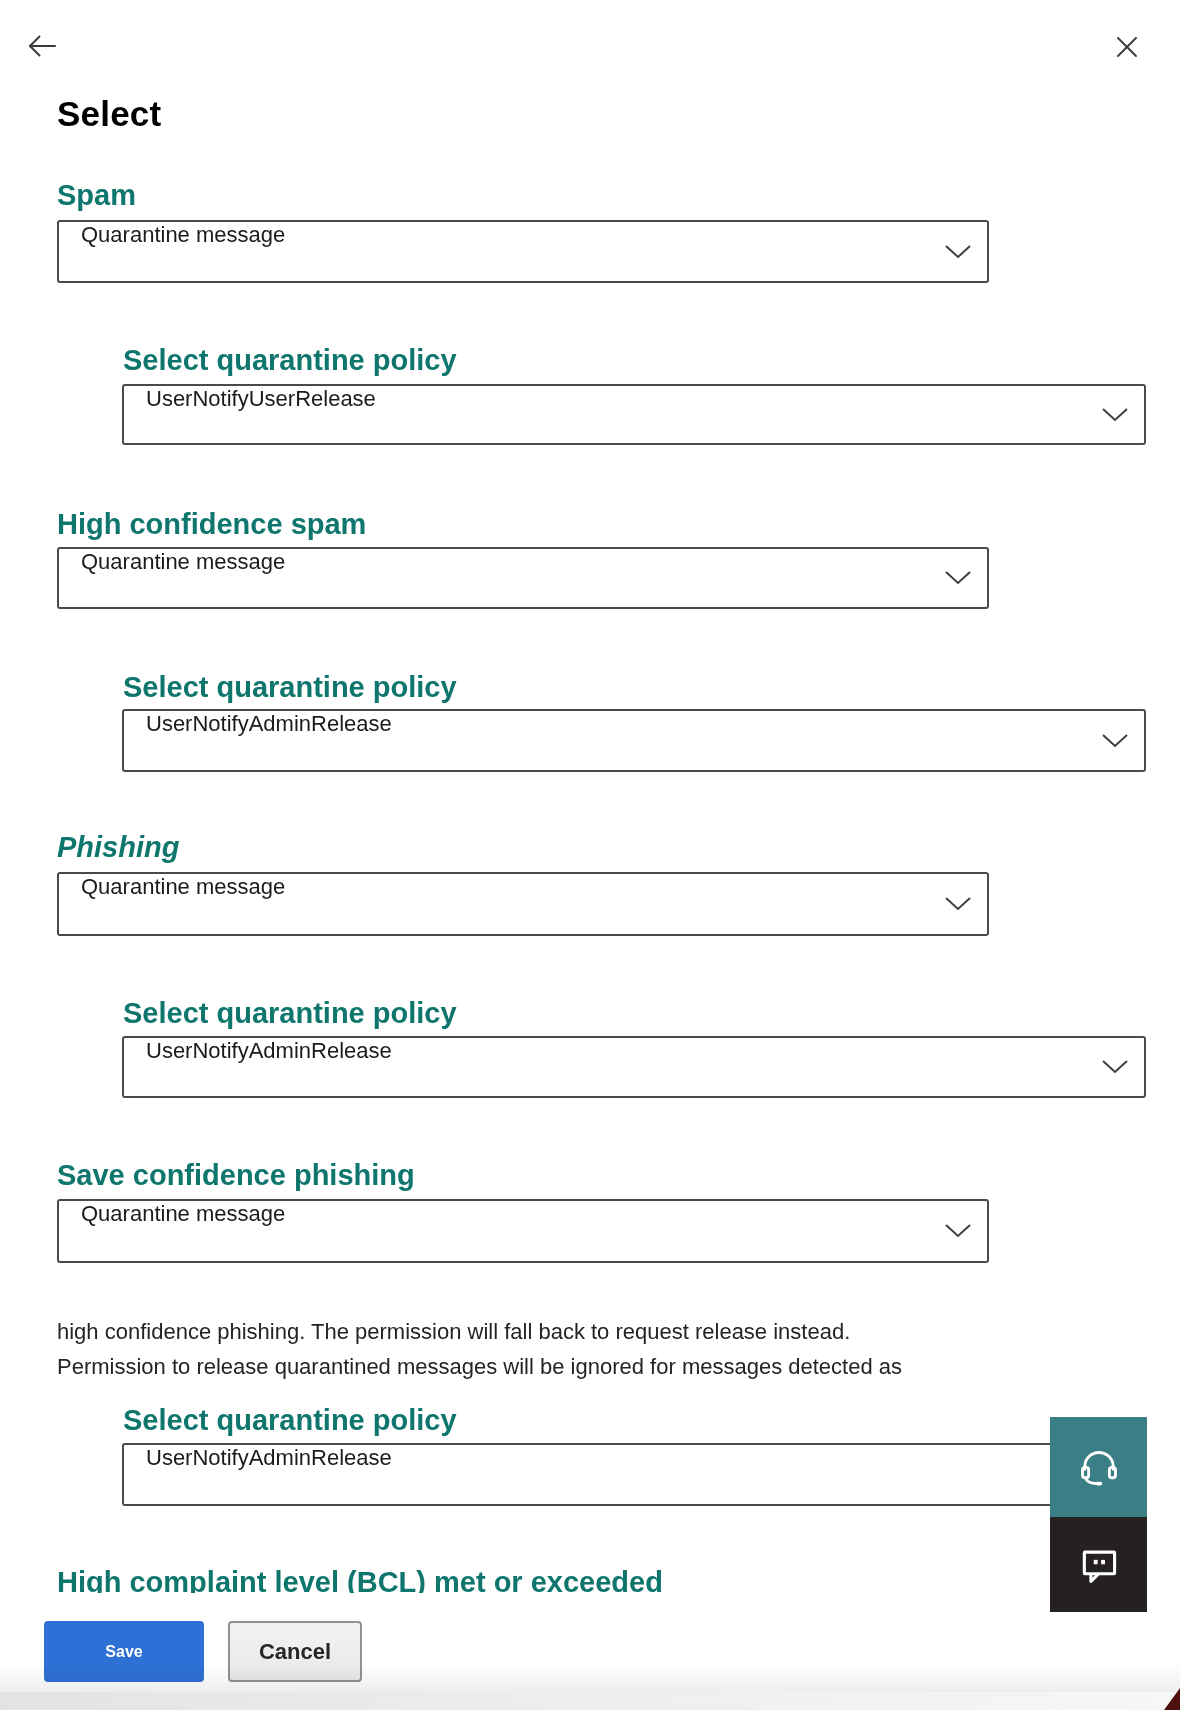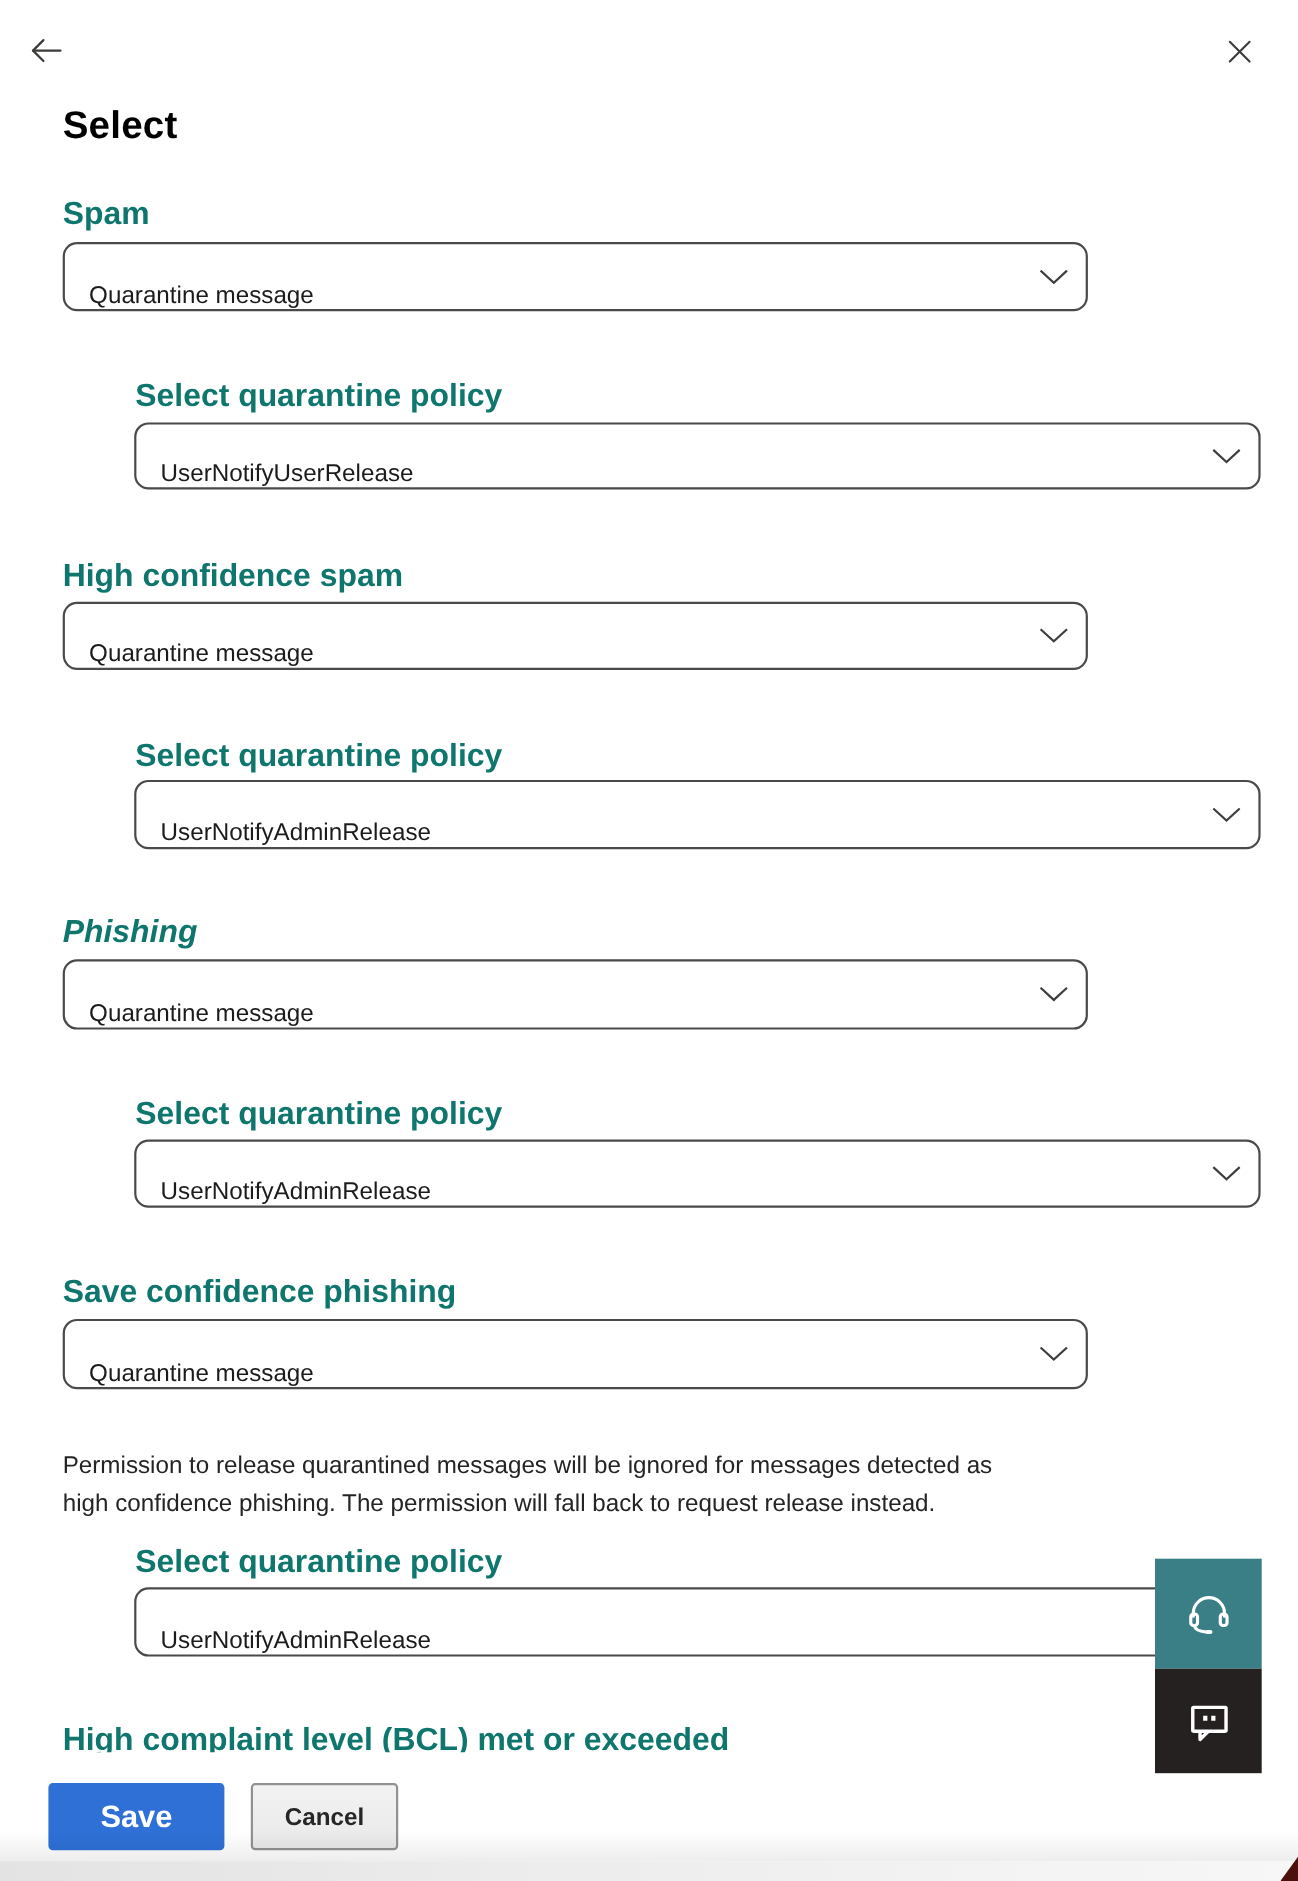--- a/index.html
+++ b/index.html
@@ -12,22 +12,22 @@
   
   #back-btn{left:24px;top:26px;width:40px;height:40px;cursor:pointer;background:none;border:none;padding:0;}
   #close-btn{left:1112px;top:29px;width:36px;height:36px;cursor:pointer;background:none;border:none;padding:0;}
   #page-title{left:57px;top:94px;font-size:35px;font-weight:700;color:#000;letter-spacing:.2px;}
   
   .field-label{font-size:29px;font-weight:600;color:#0f766e;white-space:nowrap;}
   .note{font-size:22px;font-weight:400;color:#242424;line-height:35px;white-space:nowrap;}
   
   .dropdown{
     position:absolute;height:63px;box-sizing:border-box;background:#fff;
-    border:2px solid #4c4a48;border-radius:13px;
-    display:flex;align-items:flex-end;padding:0 56px 0 22px;
+    border:2px solid #4c4a48;border-radius:3px;
+    display:flex;align-items:flex-start;padding:0 56px 0 22px;
     font-size:22px;color:#1b1b1b;cursor:pointer;
   }
   .dropdown .val{white-space:nowrap;overflow:hidden;}
   .dropdown .chev{position:absolute;right:16px;top:50%;transform:translateY(-50%);}
   .dd-main{left:57px;width:932px;}
   .dd-ind{left:122px;width:1024px;}
   
   #lbl-spam{left:57px;top:179px;}
   #dd-spam{top:220px;}
   #plbl-spam{left:123px;top:344px;}
@@ -45,21 +45,21 @@
   #note-hcp{left:57px;top:1314px;}
   #plbl-hcp{left:123px;top:1404px;}
   #dd-hcp-policy{top:1443px;}
   
   #bulk-clip{left:57px;top:1566px;width:700px;height:27px;overflow:hidden;}
   #bulk-clip .field-label{line-height:32px;}
   
   #save-btn{
     left:44px;top:1621px;width:160px;height:61px;
     background:#2e70d6;border:none;border-radius:4px;
-    color:#fff;font-size:28px;font-weight:600;cursor:pointer;
+    color:#fff;font-size:16px;font-weight:600;cursor:pointer;
     font-family:"Liberation Sans", sans-serif;
   }
   #cancel-btn{
     left:228px;top:1621px;width:134px;height:61px;box-sizing:border-box;
     background:linear-gradient(#f2f2f2,#e9e9e9);border:2px solid #919191;border-radius:4px;
     color:#262626;font-size:22px;font-weight:600;cursor:pointer;
     font-family:"Liberation Sans", sans-serif;
   }
   
   #support-widget{left:1050px;top:1417px;width:97px;height:100px;background:#3a7e86;border:none;cursor:pointer;display:flex;align-items:center;justify-content:center;}
@@ -154,22 +154,22 @@
 <div class="abs field-label" id="lbl-hcp">Save confidence phishing</div>
 <div class="abs dropdown dd-main" id="dd-hcp">
   <span class="val">Quarantine message</span>
   <span class="chev">
     <svg width="26" height="14" viewBox="0 0 26 14" fill="none" stroke="#3f3e3c" stroke-width="2">
         <path d="M1 1 13 12 25 1"></path>
       </svg>
   </span>
 </div>
 <div class="abs note" id="note-hcp">
+  <div>high confidence phishing. The permission will fall back to request release instead.</div>
   <div>Permission to release quarantined messages will be ignored for messages detected as</div>
-  <div>high confidence phishing. The permission will fall back to request release instead.</div>
 </div>
 <div class="abs field-label" id="plbl-hcp">Select quarantine policy</div>
 <div class="abs dropdown dd-ind" id="dd-hcp-policy">
   <span class="val">UserNotifyAdminRelease</span>
   <span class="chev">
     <svg width="26" height="14" viewBox="0 0 26 14" fill="none" stroke="#3f3e3c" stroke-width="2">
         <path d="M1 1 13 12 25 1"></path>
       </svg>
   </span>
 </div>

